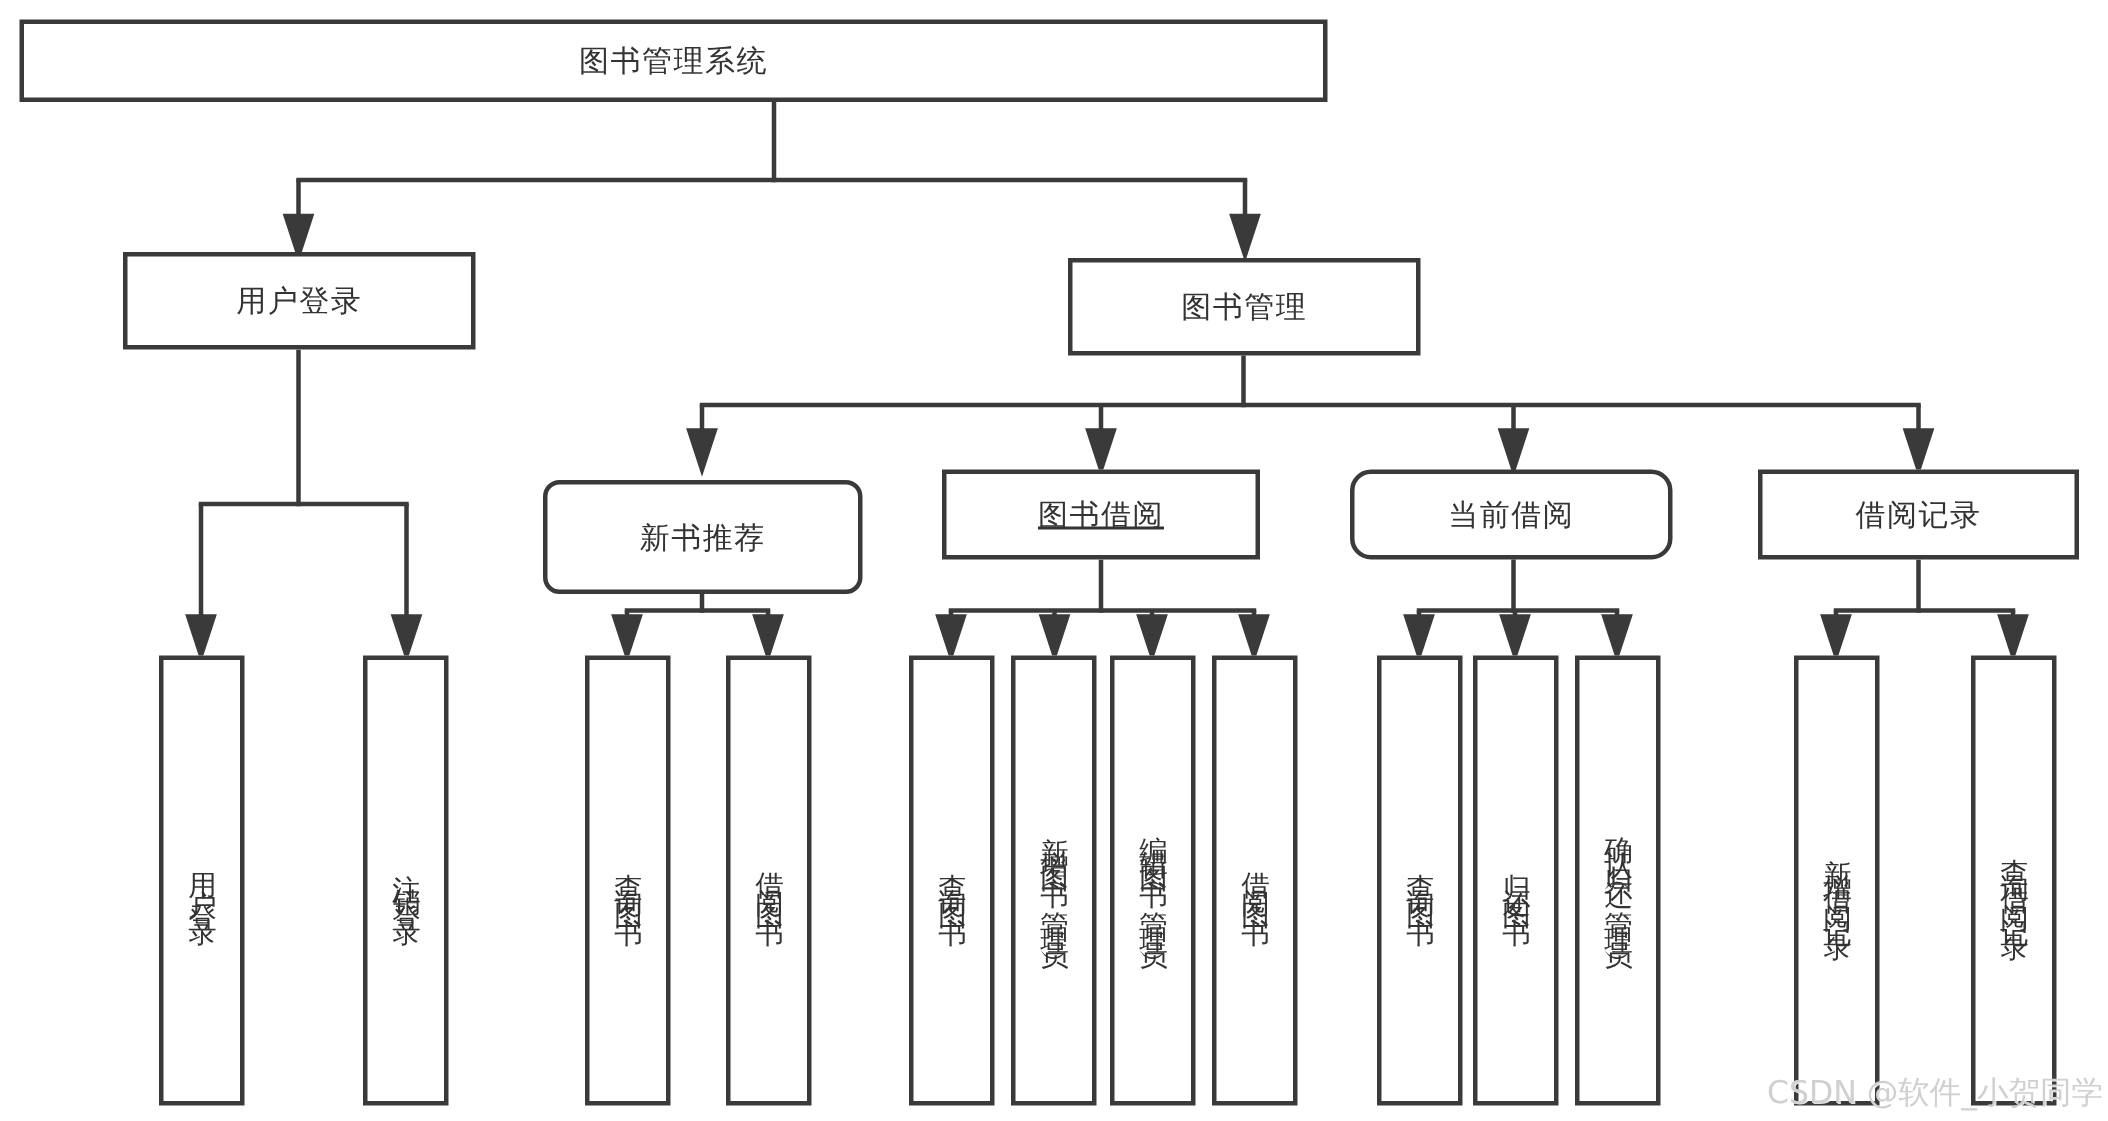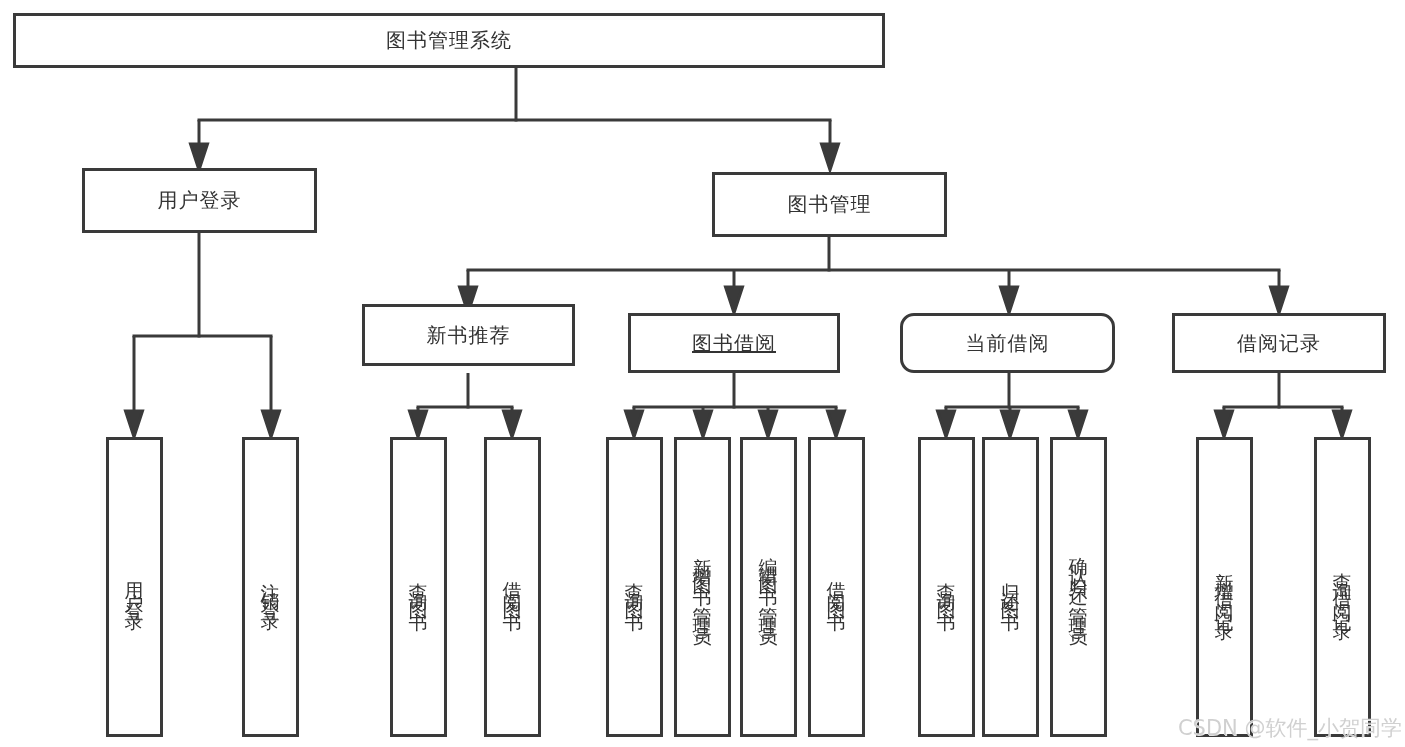--- a/index.html
+++ b/index.html
@@ -113,21 +113,21 @@
     <span class="label">图书管理系统</span>
   </div>
 
   <div class="node hnode" style="left:82px; top:168px; width:235px; height:65px;">
     <span class="label">用户登录</span>
   </div>
   <div class="node hnode" style="left:712px; top:172px; width:235px; height:65px;">
     <span class="label">图书管理</span>
   </div>
 
-  <div class="node hnode" style="left:362px; top:304px; width:213px; height:62px;">
+  <div class="node hnode" style="left:362px; top:320px; width:213px; height:76px;border-radius:11px;">
     <span class="label">新书推荐</span>
   </div>
   <div class="node hnode" style="left:628px; top:313px; width:212px; height:60px;text-decoration:underline;">
     <span class="label">图书借阅</span>
   </div>
   <div class="node hnode" style="left:900px; top:313px; width:215px; height:60px;border-radius:14px;">
     <span class="label">当前借阅</span>
   </div>
   <div class="node hnode" style="left:1172px; top:313px; width:214px; height:60px;">
     <span class="label">借阅记录</span>

